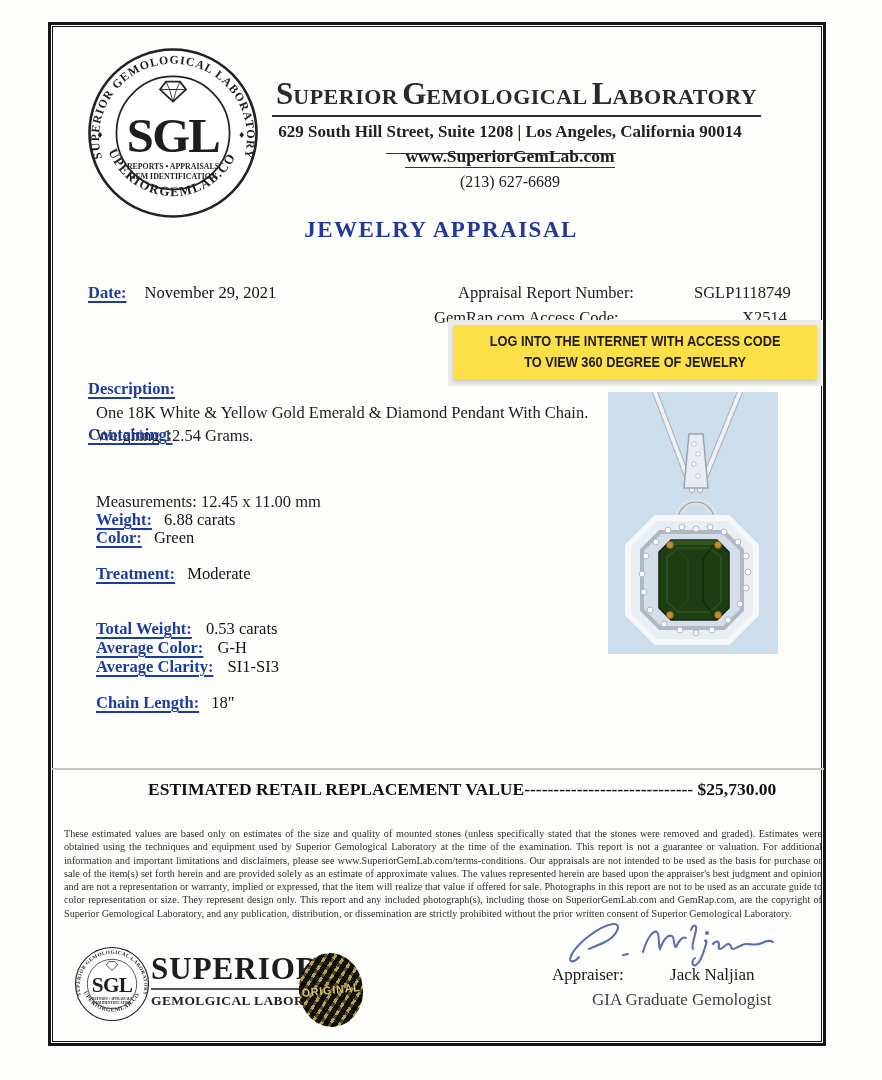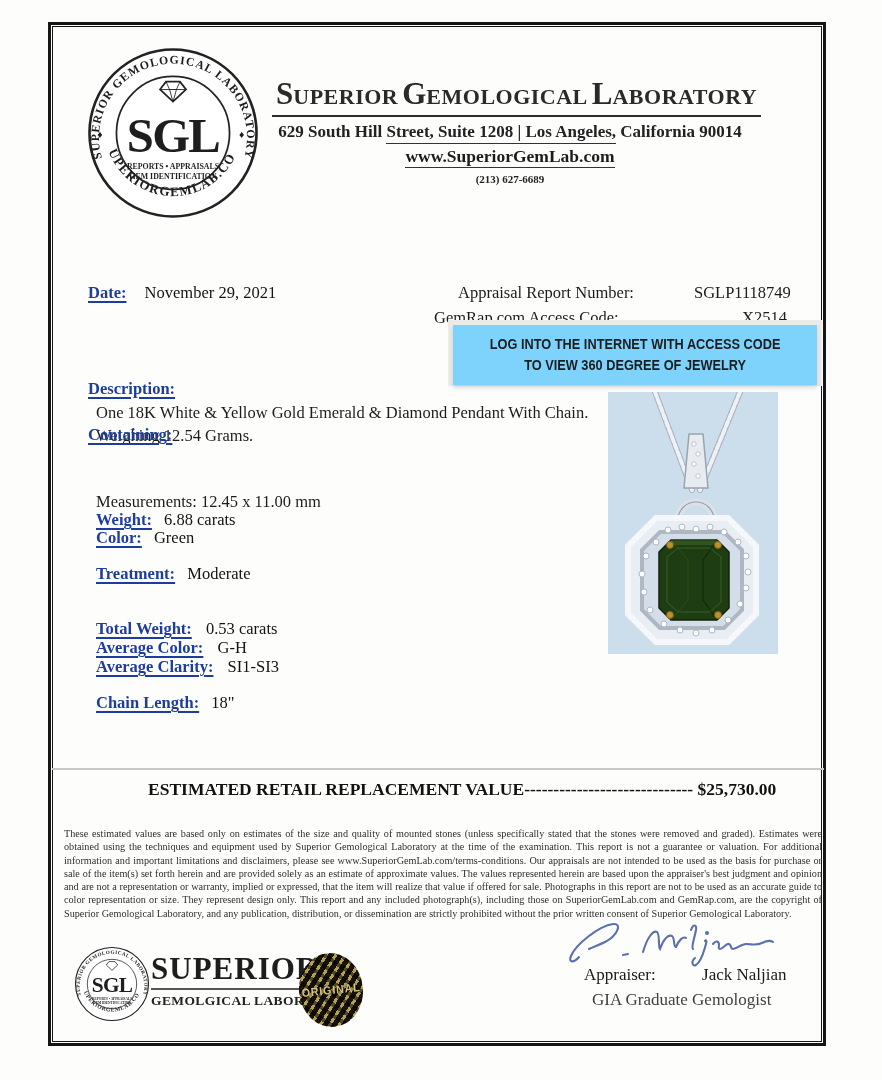--- a/index.html
+++ b/index.html
@@ -12,49 +12,49 @@
         text-underline-offset:3px;text-decoration-thickness:1.5px;}
   .val{color:#141414;}
   .line16{font-size:16.5px;white-space:nowrap;}
   
   .head-block{left:272px;top:76px;width:476px;text-align:center;}
   .lab-name{display:inline-block;border-bottom:2.5px solid #2c2c2c;padding:0 4px 3px 4px;
             font-weight:bold;color:#2a2a2a;white-space:nowrap;}
   .ini{font-size:31px;}
   .rest{font-size:22px;letter-spacing:.5px;}
   .addr{font-size:17px;font-weight:bold;margin-top:5px;white-space:nowrap;color:#222;}
-  .addr .u{border-bottom:1.5px solid #333;padding-bottom:2px;}
+  .addr .u{border-bottom:1.5px solid #333;padding-bottom:12px;}
   .site{font-size:17.5px;font-weight:bold;margin-top:4px;}
   .site .u{border-bottom:1.5px solid #333;padding-bottom:1px;}
-  .phone{font-size:11px;font-weight:bold;margin-top:6px;color:#222;}
+  .phone{font-size:16px;font-weight:normal;margin-top:6px;color:#222;}
   .doc-title{left:0;top:217px;width:882px;text-align:center;color:#23389b;
              font-size:23px;font-weight:bold;letter-spacing:1.5px;}
   
   .notice-back{left:448px;top:320px;width:374px;height:66px;background:#ebebe8;}
-  .notice-box{left:453px;top:325px;width:364px;height:60px;background:#7dd3fc;
+  .notice-box{left:453px;top:325px;width:364px;height:54px;background:#fde047;
               box-shadow:0 3px 4px rgba(0,0,0,.14);display:flex;align-items:center;justify-content:center;}
   .notice-text{font-family:"Liberation Sans", sans-serif;font-weight:bold;font-size:14.5px;
                line-height:1.45;color:#1d1d1d;text-align:center;transform:scaleX(.88);white-space:nowrap;}
   
   .rule{left:52px;top:768px;width:772px;height:1.5px;background:#c8c8c3;}
   .value-line{left:148px;top:779px;font-size:17.5px;font-weight:bold;white-space:nowrap;color:#111;}
   .disclaimer{left:64px;top:827px;width:758px;font-size:10.2px;line-height:1.3;
               text-align:justify;color:#2e2e2e;}
   
   .brand{left:151px;top:951px;}
   .brand-name{font-size:31px;font-weight:bold;letter-spacing:1px;color:#1d1d1d;
               border-bottom:2px solid #555;padding-bottom:1px;display:inline-block;}
   .brand-sub{font-size:13.5px;font-weight:bold;letter-spacing:.4px;color:#222;margin-top:3px;}
   .orig-seal{left:299px;top:953px;width:64px;height:74px;border-radius:50%;
              background-image:repeating-linear-gradient(40deg, rgba(0,0,0,.55) 0 4px, rgba(0,0,0,0) 4px 9px),
                               repeating-linear-gradient(-52deg, #17130a 0 5px, #b3a051 5px 8px);
              display:flex;align-items:center;justify-content:center;transform:rotate(-6deg);}
   .orig-label{font-family:"Liberation Sans", sans-serif;font-weight:bold;font-size:11.5px;
               letter-spacing:1px;color:#d8c67d;text-shadow:0 0 2px #000;transform:scaleX(.92);}
-  .appraiser-row{left:584px;top:965px;font-size:17px;white-space:nowrap;color:#1a1a1a;}
+  .appraiser-row{left:552px;top:965px;font-size:17px;white-space:nowrap;color:#1a1a1a;}
   .appraiser-name{margin-left:42px;}
   .appraiser-title{left:592px;top:990px;font-size:17px;white-space:nowrap;color:#404040;}
   .seal-text{font-family:"Liberation Serif", serif;fill:#1e1e1e;}
 </style>
 </head>
 <body>
 
 <div class="sheet">
 
   <div class="frame">
@@ -91,20 +91,21 @@
     </div>
     <div class="addr">
       <span>629 South Hill </span><span class="u">Street, Suite 1208 | Los Angeles,</span><span> California 90014</span>
     </div>
     <div class="site">
       <span class="u">www.SuperiorGemLab.com</span>
     </div>
     <div class="phone">(213) 627-6689</div>
   </div>
 
+  <div class="abs doc-title">JEWELRY APPRAISAL</div>
 
   <div class="abs line16" style="left:88px;top:283px;">
     <span class="blab">Date:</span>
     <span class="val" style="margin-left:14px;">November 29, 2021</span>
   </div>
   <div class="abs line16" style="left:458px;top:283px;">Appraisal Report Number:</div>
   <div class="abs line16" style="left:694px;top:283px;">SGLP1118749</div>
   <div class="abs line16" style="left:434px;top:308px;">GemRap.com Access Code:</div>
   <div class="abs line16" style="left:742px;top:308px;">X2514</div>
 

